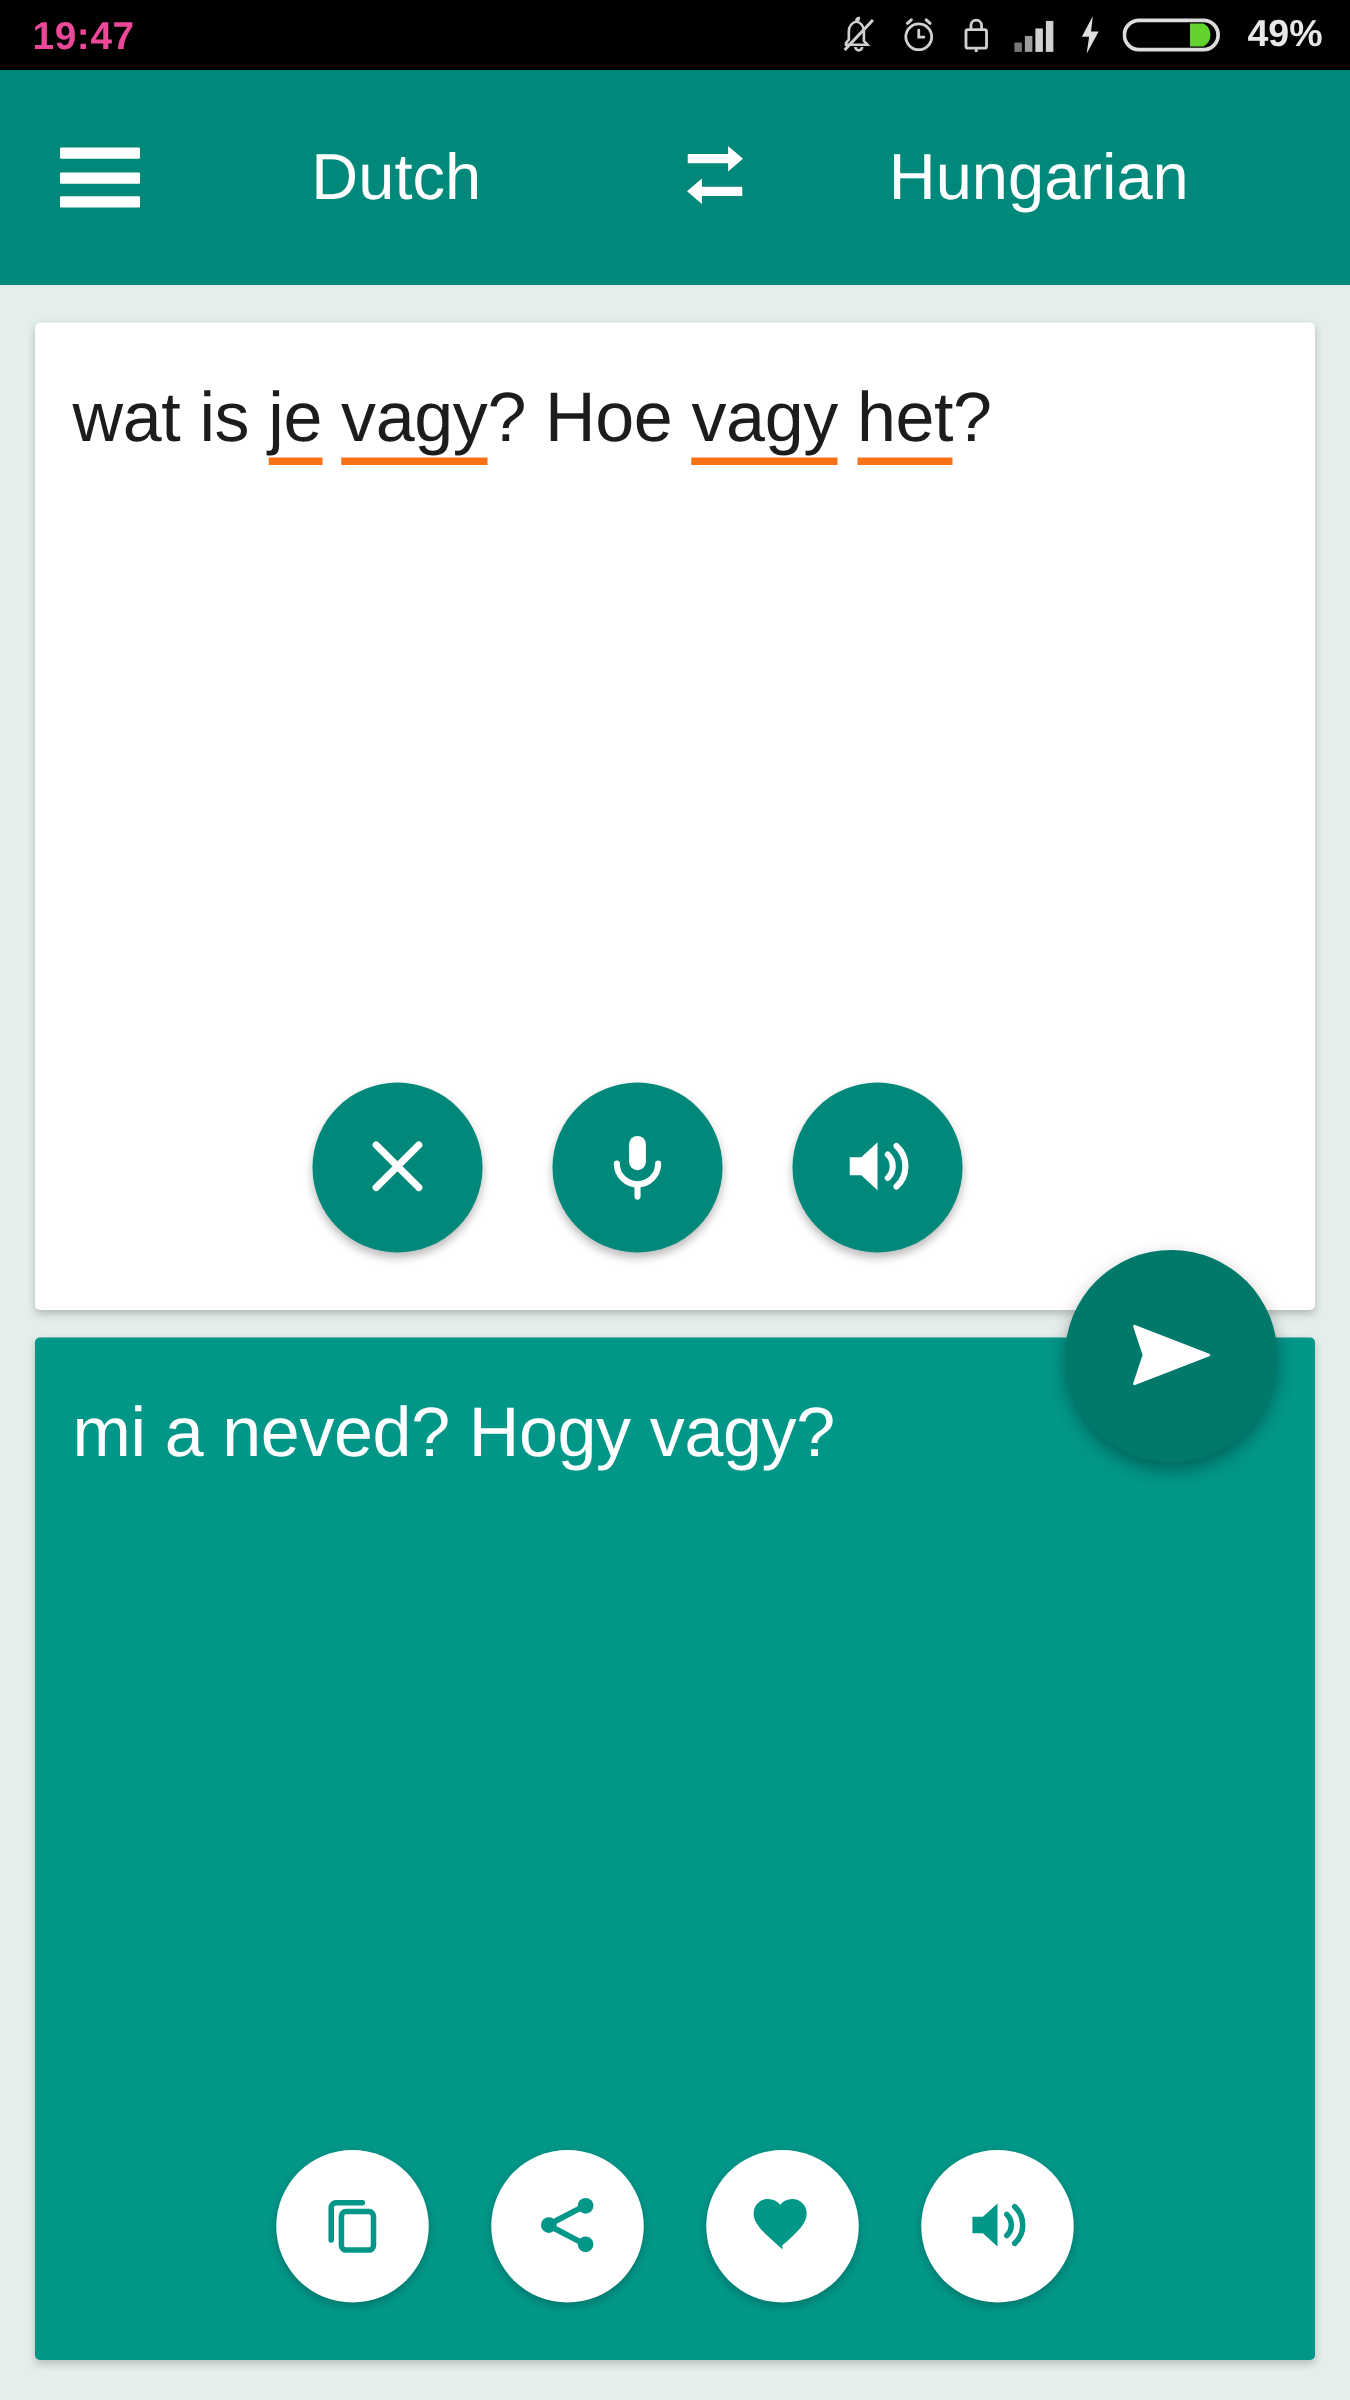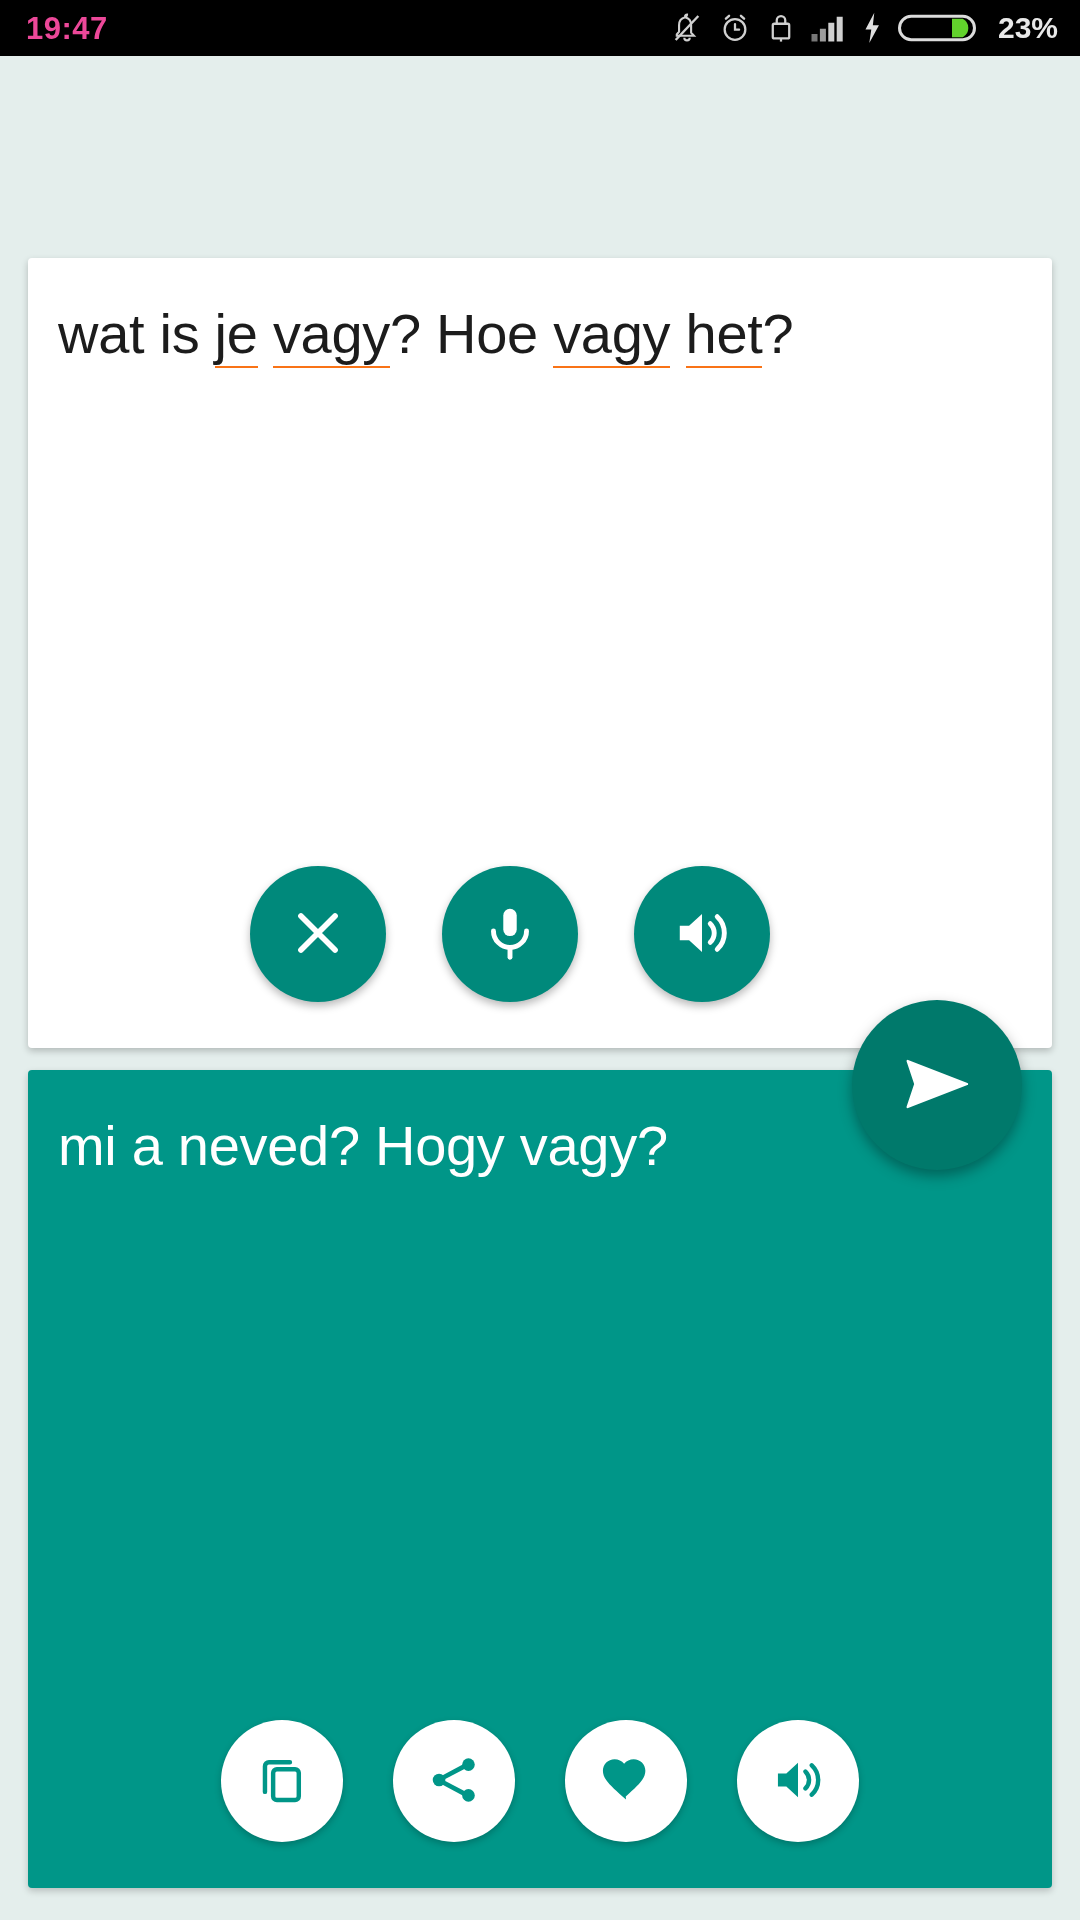--- a/index.html
+++ b/index.html
@@ -128,21 +128,21 @@
     top: 42px;
     left: 30px;
     right: 30px;
     color: #1c1c1c;
     font-size: 56px;
     line-height: 1.22;
     letter-spacing: -0.3px;
     word-wrap: break-word;
   }
   .source-text .misspell {
-    border-bottom: 2px solid #f97316;
+    border-bottom: 6px solid #f97316;
     padding-bottom: 1px;
   }
 
   .source-actions {
     position: absolute;
     bottom: 46px;
     left: 0;
     width: 1024px;
     display: flex;
     justify-content: center;
@@ -274,24 +274,47 @@
         </svg>
       </span>
 
       <span>
         <svg width="78" height="36" viewBox="0 0 52 24">
           <rect x="1" y="4.2" width="50" height="15.6" rx="7.8" fill="none" stroke="#dcdcdc" stroke-width="2"></rect>
           <path d="M36 5.9h7.2a6.9 6.9 0 010 12.2H36z" fill="#62d22c"></path>
         </svg>
       </span>
 
-      <span class="battery-pct">23%</span>
+      <span class="battery-pct">49%</span>
     </span>
   </div>
 
+  <div class="app-bar">
+    <div class="app-bar-inner">
+
+      <div class="hamburger">
+        <span></span>
+        <span></span>
+        <span></span>
+      </div>
+
+      <div class="lang-left">Dutch</div>
+
+      <div class="swap-btn">
+        <span>
+          <svg width="68" height="68" viewBox="0 0 24 24">
+            <path d="M6.6 6.1h9.1v-2.3l4.2 3.6-4.2 3.6V8.7H4.3V6.1z" fill="#ffffff"></path>
+            <path d="M17.4 17.9H8.3v2.3l-4.2-3.6 4.2-3.6v2.3h11.4v2.6z" fill="#ffffff"></path>
+          </svg>
+        </span>
+      </div>
+
+      <div class="lang-right">Hungarian</div>
+    </div>
+  </div>
 
   <div class="source-card">
 
     <div class="source-text" id="source-text"><span>wat is </span><span class="misspell">je</span><span> </span><span class="misspell">vagy</span><span>? Hoe </span><span class="misspell">vagy</span><span> </span><span class="misspell">het</span><span>?</span></div>
 
     <div class="source-actions">
 
       <button class="fab-teal">
         <span>
           <svg width="62" height="62" viewBox="0 0 24 24">

